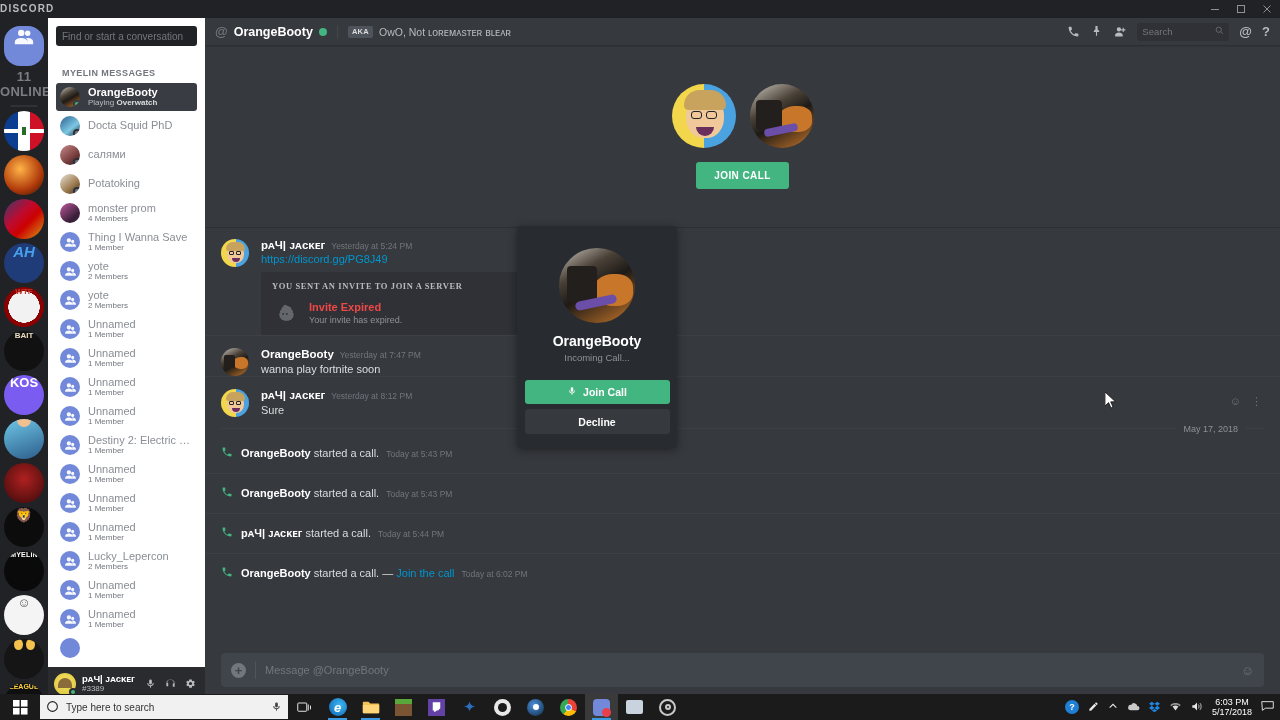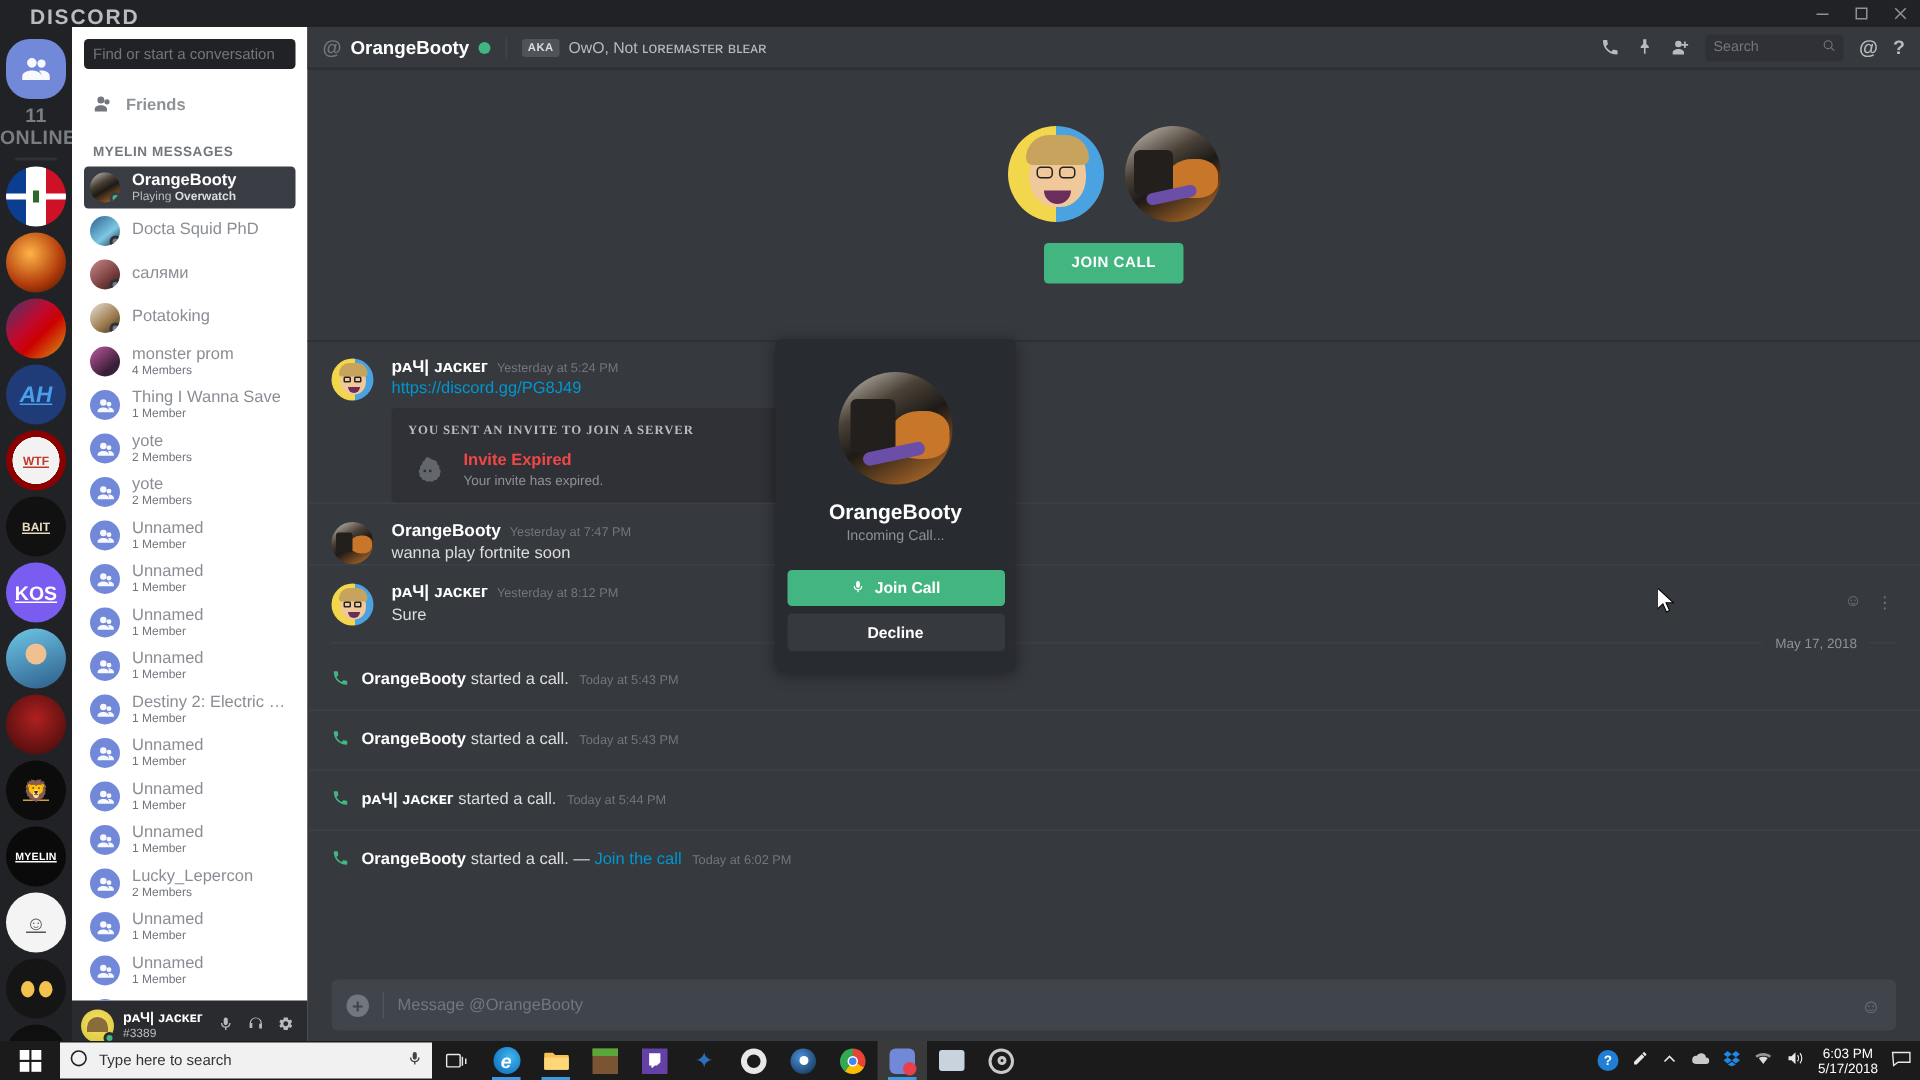--- a/index.html
+++ b/index.html
@@ -15,23 +15,23 @@
     background: #36393e;
   }
 
   
   .titlebar {
     position: absolute; top: 0; left: 0; width: 1280px; height: 18px;
     background: #202225;
     display: flex; align-items: center; justify-content: center;
   }
   .titlebar .logo {
-    font-size: 14px; font-weight: bold; letter-spacing: 1.2px;
+    font-size: 10px; font-weight: bold; letter-spacing: 1.2px;
     color: #b9bbbe;
-    position: absolute; left: 20px; top: 3px;
+    position: absolute; left: 0; top: 3px;
   }
   .win-controls {
     position: absolute; right: 0; top: 0; height: 18px;
     display: flex; align-items: center;
   }
   .win-btn {
     width: 26px; height: 18px; display: flex; align-items: center; justify-content: center;
     color: #8e9297; font-size: 10px; line-height: 1;
   }
   .win-btn svg { display: block; }
@@ -41,22 +41,22 @@
     position: absolute; left: 0; top: 18px; width: 48px; height: 683px;
     background: #202225;
     overflow: hidden;
     padding-top: 4px;
   }
   .guild {
     position: relative;
     width: 40px; height: 40px; margin: 4px auto 0 auto;
     border-radius: 50%;
     overflow: hidden;
-    display: flex; align-items: center; justify-content: center;
-    font-size: 11px; font-weight: bold; color: #fff; text-decoration: underline;
+    display: flex; align-items: flex-start; justify-content: center;
+    font-size: 11px; font-weight: bold; color: #fff;
   }
   .guild.home {
     background: #7289da; border-radius: 16px;
   }
   .guild-sep {
     width: 28px; height: 2px; background: #2f3136; margin: 6px auto 2px auto; border-radius: 1px;
   }
   .online-count {
     text-align: center; color: #7a7d82; font-size: 13px; font-weight: bold;
     letter-spacing: .3px; margin-top: 3px;
@@ -365,28 +365,20 @@
         <span>LEAGUE</span>
       </div>
 
   </div>
 
   <div class="dm-panel">
     <div class="search-wrap">
       <div class="search-box">Find or start a conversation</div>
     </div>
     <div class="dm-scroll">
-      <div class="friends-row">
-        <span class="ic">
-          <svg width="14" height="14" viewBox="0 0 24 24" fill="#72767d">
-              <path d="M9 12a4 4 0 1 0 0-8 4 4 0 0 0 0 8zm7 1a3 3 0 1 0 0-6 3 3 0 0 0 0 6zM9 14c-3.3 0-7 1.7-7 4.5V21h14v-2.5C16 15.7 12.3 14 9 14z"></path>
-            </svg>
-        </span>
-        <span>Friends</span>
-      </div>
       <div class="dm-header">MYELIN MESSAGES</div>
       <div id="dm-items">
           <div class="dm-item active">
             <div class="dm-avatar" style="background: linear-gradient(150deg, rgb(207, 202, 192) 0%, rgb(75, 66, 56) 35%, rgb(29, 26, 23) 55%, rgb(200, 119, 42) 100%);">
               <span class="status-dot st-online"></span>
             </div>
             <div class="dm-text">
               <span class="dm-name">OrangeBooty</span>
               <span class="dm-sub">Playing <b>Overwatch</b></span>
             </div>

